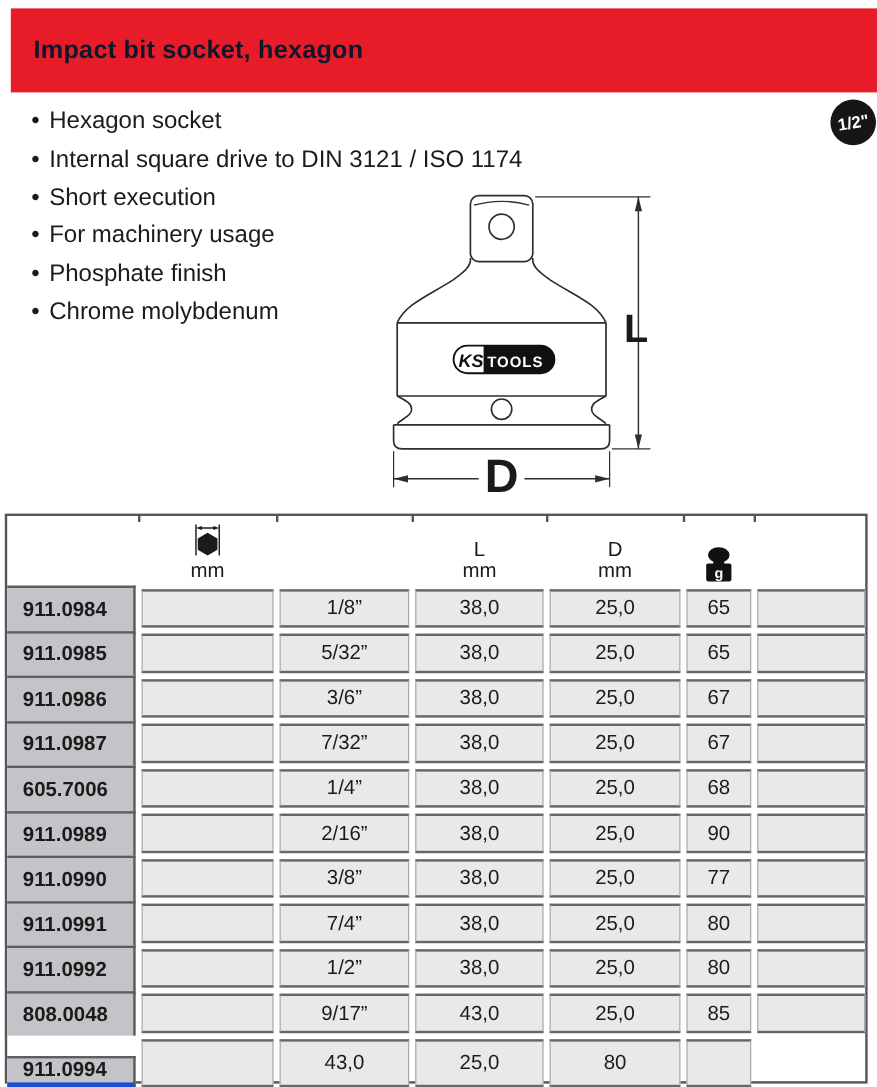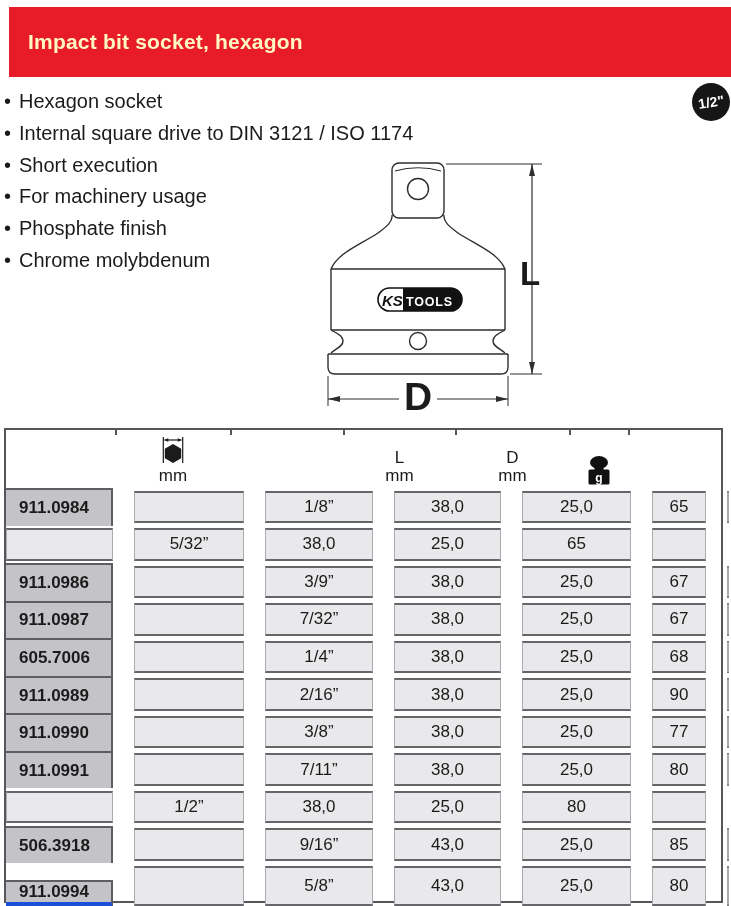--- a/index.html
+++ b/index.html
@@ -14,51 +14,51 @@
   body{
     width:731px;height:906px;position:relative;overflow:hidden;
     background:#ffffff;color:#1b1b1b;
     font-family:"Liberation Sans",sans-serif;
   }
   
   .red-bar{
     position:absolute;left:9px;top:7px;width:722px;height:70px;
     background:var(--brand-red);display:flex;align-items:center;
   }
-  .page-title{color:#fef9c3;font-size:21px;font-weight:bold;padding-left:19px;letter-spacing:.2px;}
+  .page-title{color:#0f172a;font-size:21px;font-weight:bold;padding-left:19px;letter-spacing:.2px;}
   
   .drive-badge{
     position:absolute;left:692px;top:83px;width:38px;height:38px;border-radius:50%;
     background:var(--badge-bg);color:#fff;display:flex;align-items:center;justify-content:center;
     font-weight:bold;font-size:14px;
   }
   .drive-badge span{display:block;transform:rotate(-9deg);}
   
-  .features{position:absolute;left:4px;top:86px;margin:0;padding:0;list-style:none;}
+  .features{position:absolute;left:26px;top:86px;margin:0;padding:0;list-style:none;}
   .features li{font-size:20px;line-height:31.8px;display:flex;white-space:nowrap;}
   .features li::before{content:"\2022";width:15px;flex:0 0 15px;}
   
   .diagram{position:absolute;left:298px;top:148px;width:262px;height:266px;}
   
   .spec-table{
     position:absolute;left:4px;top:428px;width:719px;
     border:2px solid var(--line-dark);background:#fff;
   }
   .thead{
     position:relative;display:grid;height:58px;
     grid-template-columns:107px 110px 108px 107px 109px 54px 1fr;
     column-gap:5px;
   }
   .th{display:flex;flex-direction:column;justify-content:flex-end;align-items:center;
       padding-bottom:3px;font-size:17px;line-height:18px;}
   .tick{position:absolute;top:0;width:2px;height:5px;background:var(--line-dark);}
   .trow{
     display:grid;height:37.55px;
     grid-template-columns:107px 110px 108px 107px 109px 54px 1fr;
-    column-gap:21px;
+    column-gap:5px;
   }
   .cell{display:flex;align-items:center;font-size:17px;}
   .cell-part{
     background:var(--part-bg);font-weight:bold;padding-left:13px;
     border-top:2px solid #5d5d62;border-right:2px solid #5d5d62;
   }
   .trow:last-child .cell-part{border-bottom:6px solid #1d4ed8;margin-top:17px;}
   .cell-data{
     margin:2.5px 0;background:var(--cell-bg);justify-content:center;
     border:1px solid #ababaf;border-top:2px solid #65656a;border-bottom:2px solid #65656a;
@@ -178,32 +178,33 @@
     <div class="cell cell-part">911.0984</div>
     <div class="cell cell-data"></div>
     <div class="cell cell-data">1/8”</div>
     <div class="cell cell-data">38,0</div>
     <div class="cell cell-data">25,0</div>
     <div class="cell cell-data">65</div>
     <div class="cell cell-data"></div>
   </div>
 
   <div class="trow">
+    <div class="cell cell-part">911.0985</div>
     <div class="cell cell-data"></div>
     <div class="cell cell-data">5/32”</div>
     <div class="cell cell-data">38,0</div>
     <div class="cell cell-data">25,0</div>
     <div class="cell cell-data">65</div>
     <div class="cell cell-data"></div>
   </div>
 
   <div class="trow">
     <div class="cell cell-part">911.0986</div>
     <div class="cell cell-data"></div>
-    <div class="cell cell-data">3/9”</div>
+    <div class="cell cell-data">3/6”</div>
     <div class="cell cell-data">38,0</div>
     <div class="cell cell-data">25,0</div>
     <div class="cell cell-data">67</div>
     <div class="cell cell-data"></div>
   </div>
 
   <div class="trow">
     <div class="cell cell-part">911.0987</div>
     <div class="cell cell-data"></div>
     <div class="cell cell-data">7/32”</div>
@@ -239,49 +240,49 @@
     <div class="cell cell-data">3/8”</div>
     <div class="cell cell-data">38,0</div>
     <div class="cell cell-data">25,0</div>
     <div class="cell cell-data">77</div>
     <div class="cell cell-data"></div>
   </div>
 
   <div class="trow">
     <div class="cell cell-part">911.0991</div>
     <div class="cell cell-data"></div>
-    <div class="cell cell-data">7/11”</div>
+    <div class="cell cell-data">7/4”</div>
     <div class="cell cell-data">38,0</div>
     <div class="cell cell-data">25,0</div>
     <div class="cell cell-data">80</div>
     <div class="cell cell-data"></div>
   </div>
 
   <div class="trow">
+    <div class="cell cell-part">911.0992</div>
     <div class="cell cell-data"></div>
     <div class="cell cell-data">1/2”</div>
     <div class="cell cell-data">38,0</div>
     <div class="cell cell-data">25,0</div>
     <div class="cell cell-data">80</div>
     <div class="cell cell-data"></div>
   </div>
 
   <div class="trow">
-    <div class="cell cell-part">506.3918</div>
-    <div class="cell cell-data"></div>
-    <div class="cell cell-data">9/16”</div>
+    <div class="cell cell-part">808.0048</div>
+    <div class="cell cell-data"></div>
+    <div class="cell cell-data">9/17”</div>
     <div class="cell cell-data">43,0</div>
     <div class="cell cell-data">25,0</div>
     <div class="cell cell-data">85</div>
     <div class="cell cell-data"></div>
   </div>
 
   <div class="trow">
     <div class="cell cell-part">911.0994</div>
     <div class="cell cell-data"></div>
-    <div class="cell cell-data">5/8”</div>
     <div class="cell cell-data">43,0</div>
     <div class="cell cell-data">25,0</div>
     <div class="cell cell-data">80</div>
     <div class="cell cell-data"></div>
   </div>
 </div>
 </div>
 
 </body></html>

